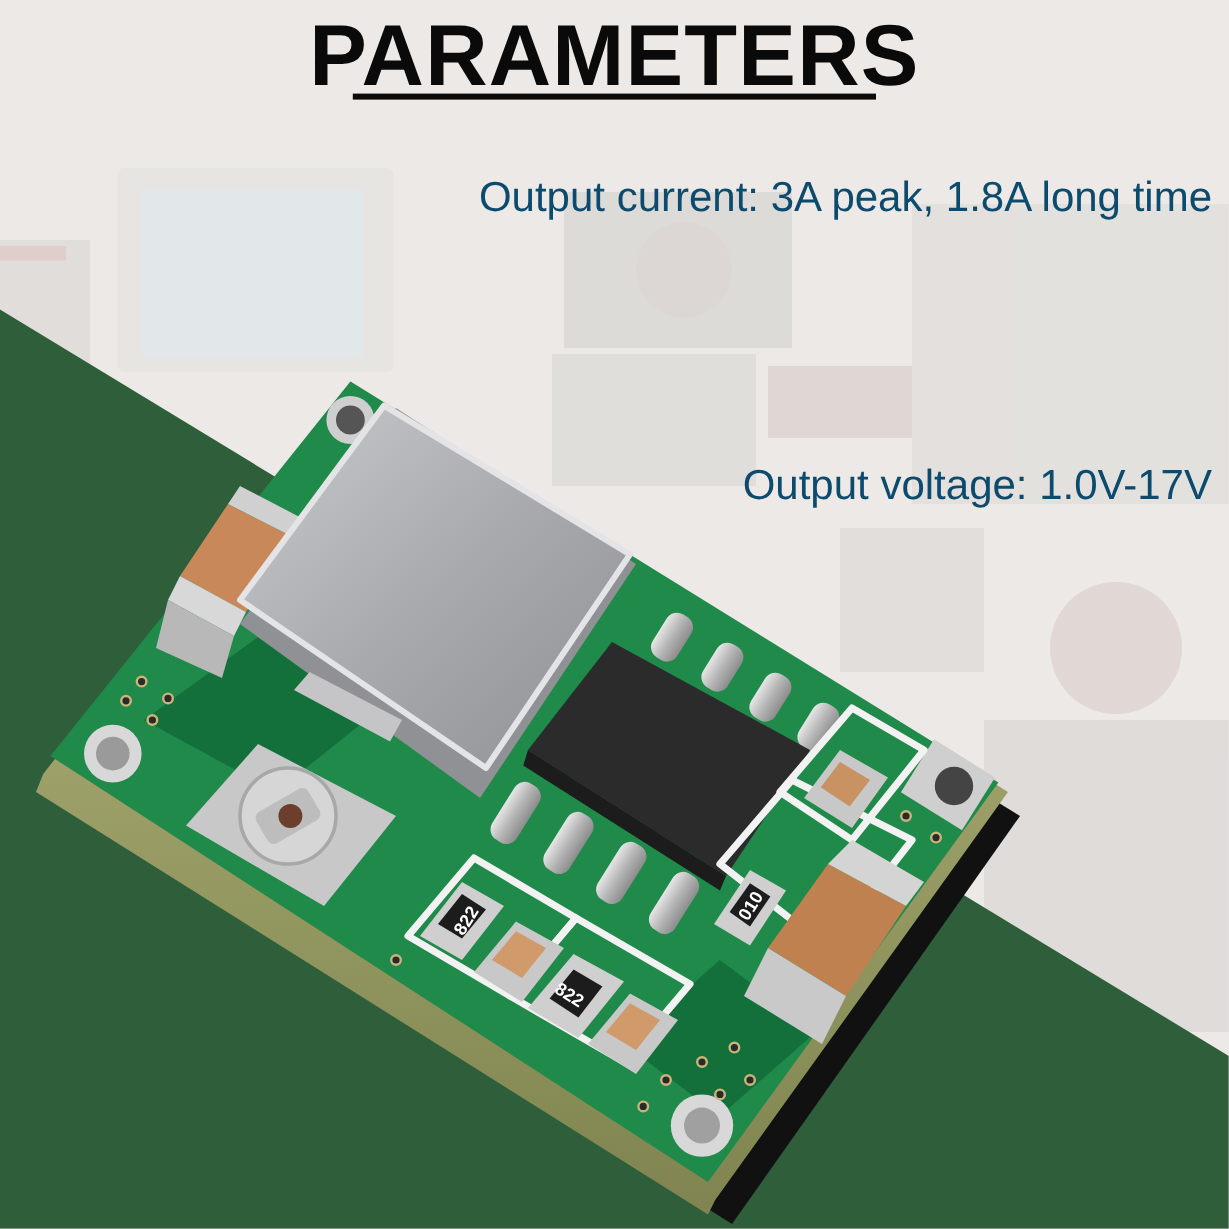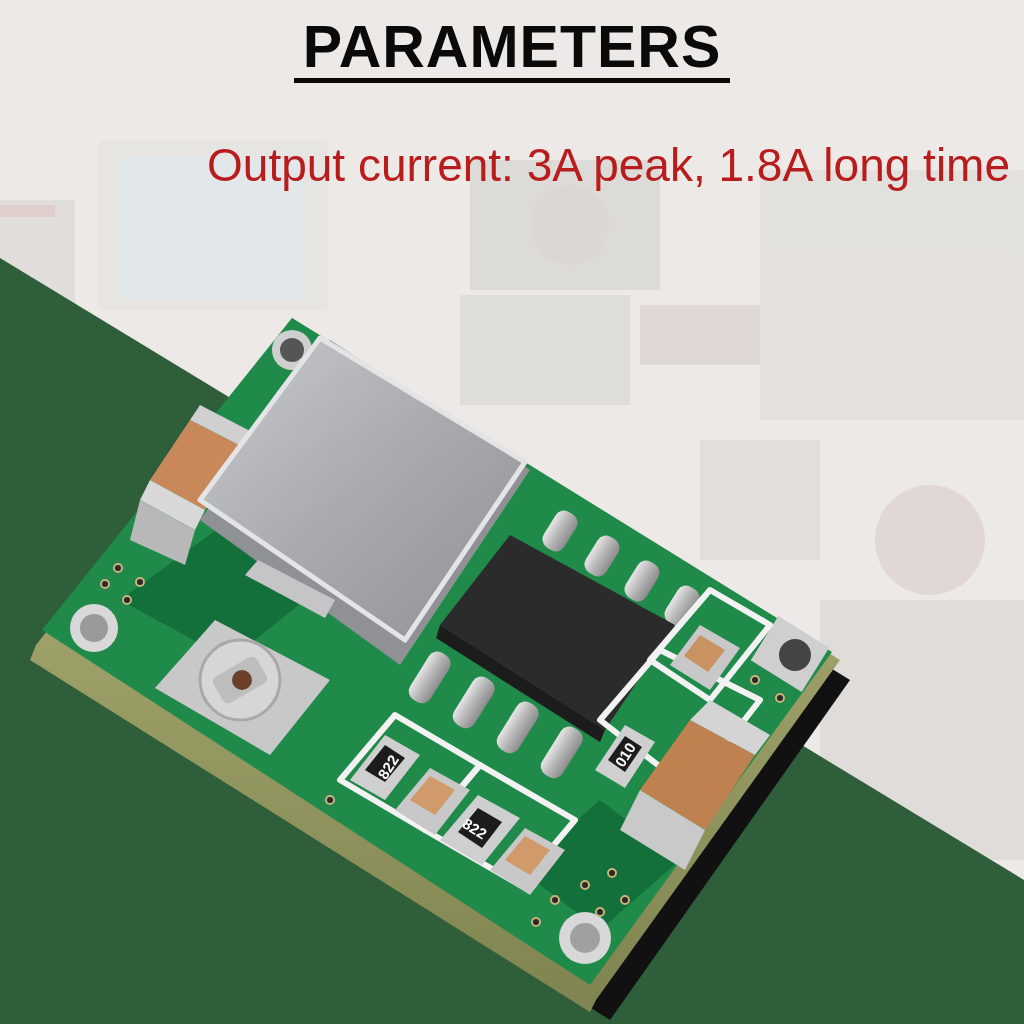--- a/index.html
+++ b/index.html
@@ -1,29 +1,29 @@
 <!DOCTYPE html>
 <html><head>
 <meta charset="utf-8">
 <style>
   html, body { margin: 0; padding: 0; }
   body { width: 1024px; height: 1024px; overflow: hidden; position: relative; background: #ece9e6; font-family: "Liberation Sans", sans-serif; }
   .stage { position: absolute; left: 0; top: 0; width: 1024px; height: 1024px; }
   .bg-svg, .pcb-svg { position: absolute; left: 0; top: 0; }
   .title {
     position: absolute; left: 0; width: 1024px; top: 14px; text-align: center;
-    font-family: "Liberation Sans", sans-serif; font-weight: 700; font-size: 59px;
+    font-family: "Liberation Sans", sans-serif; font-weight: 700; font-size: 72px;
     color: #0a0a0a; letter-spacing: 1px; line-height: 66px;
   }
   .title-underline {
     position: absolute; left: 294px; top: 78px; width: 436px; height: 5px; background: #0a0a0a;
   }
   .param {
     position: absolute; right: 14px; font-family: "Liberation Sans", sans-serif;
-    font-size: 46px; color: #b91c1c; line-height: 46px; white-space: nowrap;
+    font-size: 35px; color: #0c4a6e; line-height: 46px; white-space: nowrap;
   }
   .p1 { top: 142px; }
   .p2 { top: 262px; }
   .p3 { top: 382px; }
   .silk-label {
     font-family: "Liberation Sans", sans-serif; font-weight: 700; font-size: 15px; fill: #ffffff;
   }
 </style>
 </head>
 <body>
@@ -189,13 +189,14 @@
       <polygon points="640,790 690,720 755,755 705,830" fill="#c08150"></polygon>
       <polygon points="620,830 640,790 705,830 685,870" fill="#c9c9c9"></polygon>
       <polygon points="690,720 710,700 770,735 755,755" fill="#d4d4d4"></polygon>
     </g>
   </svg>
 
   <div class="title">PARAMETERS</div>
   <div class="title-underline"></div>
 
   <div class="param p1">Output current: 3A peak, 1.8A long time</div>
+  <div class="param p3">Output voltage: 1.0V-17V</div>
 </div>
 
 </body></html>

